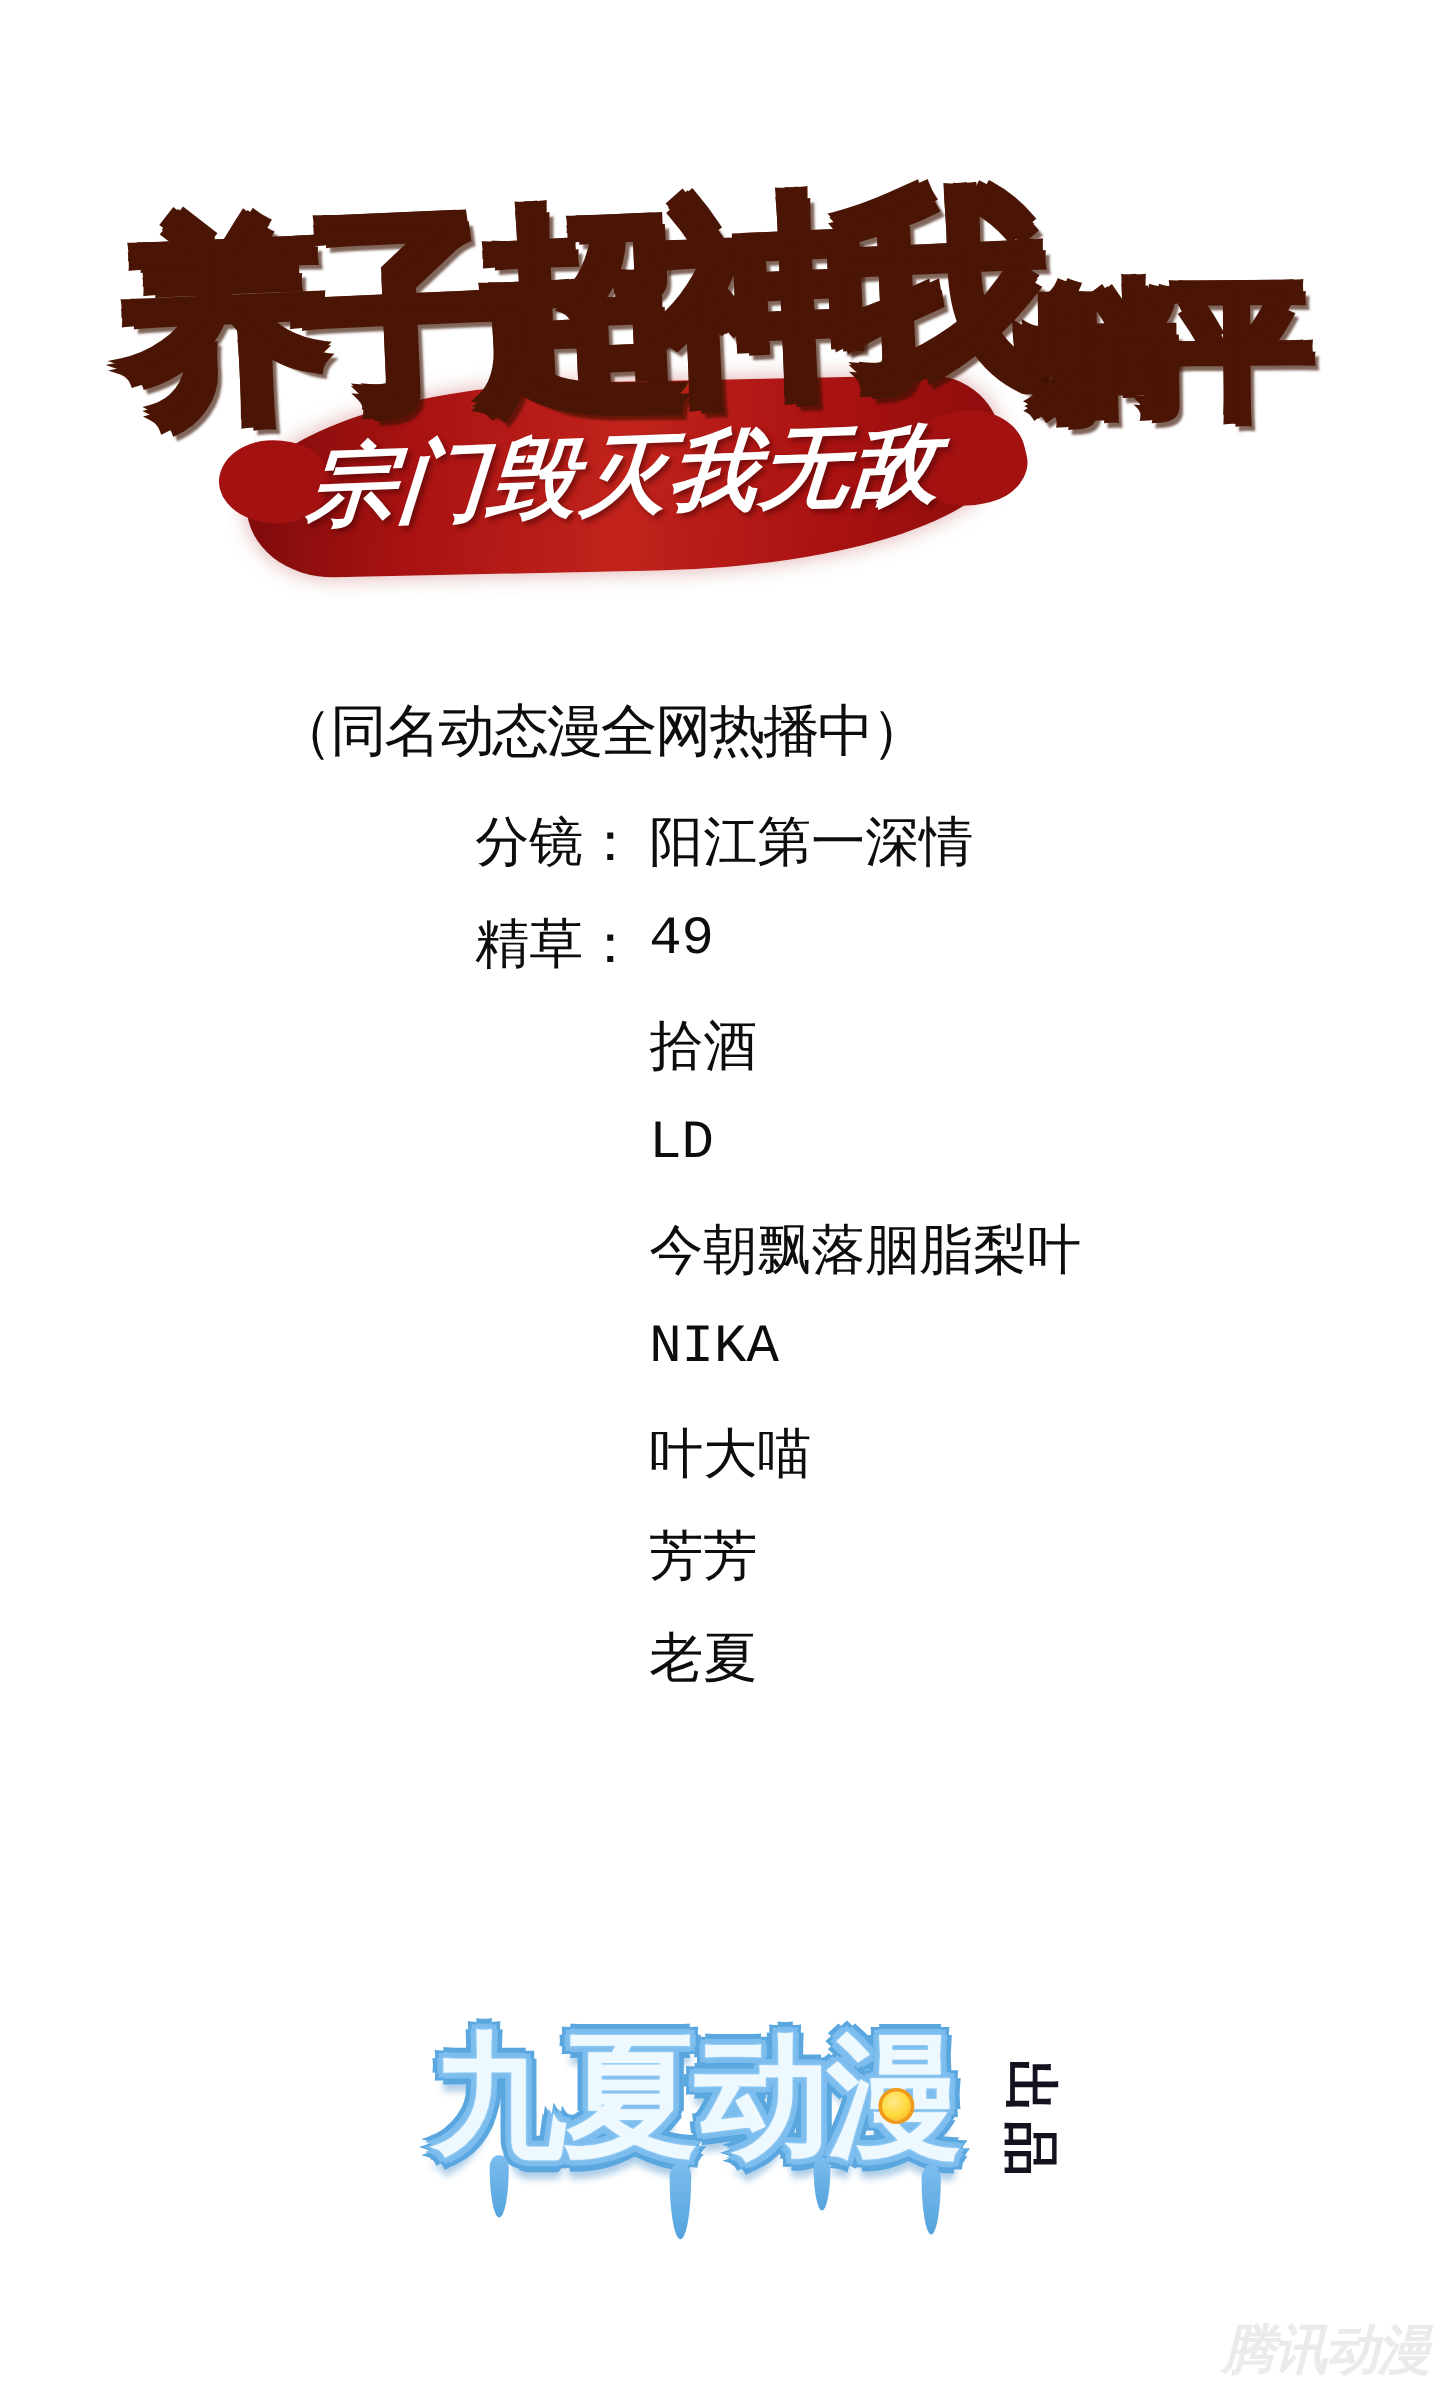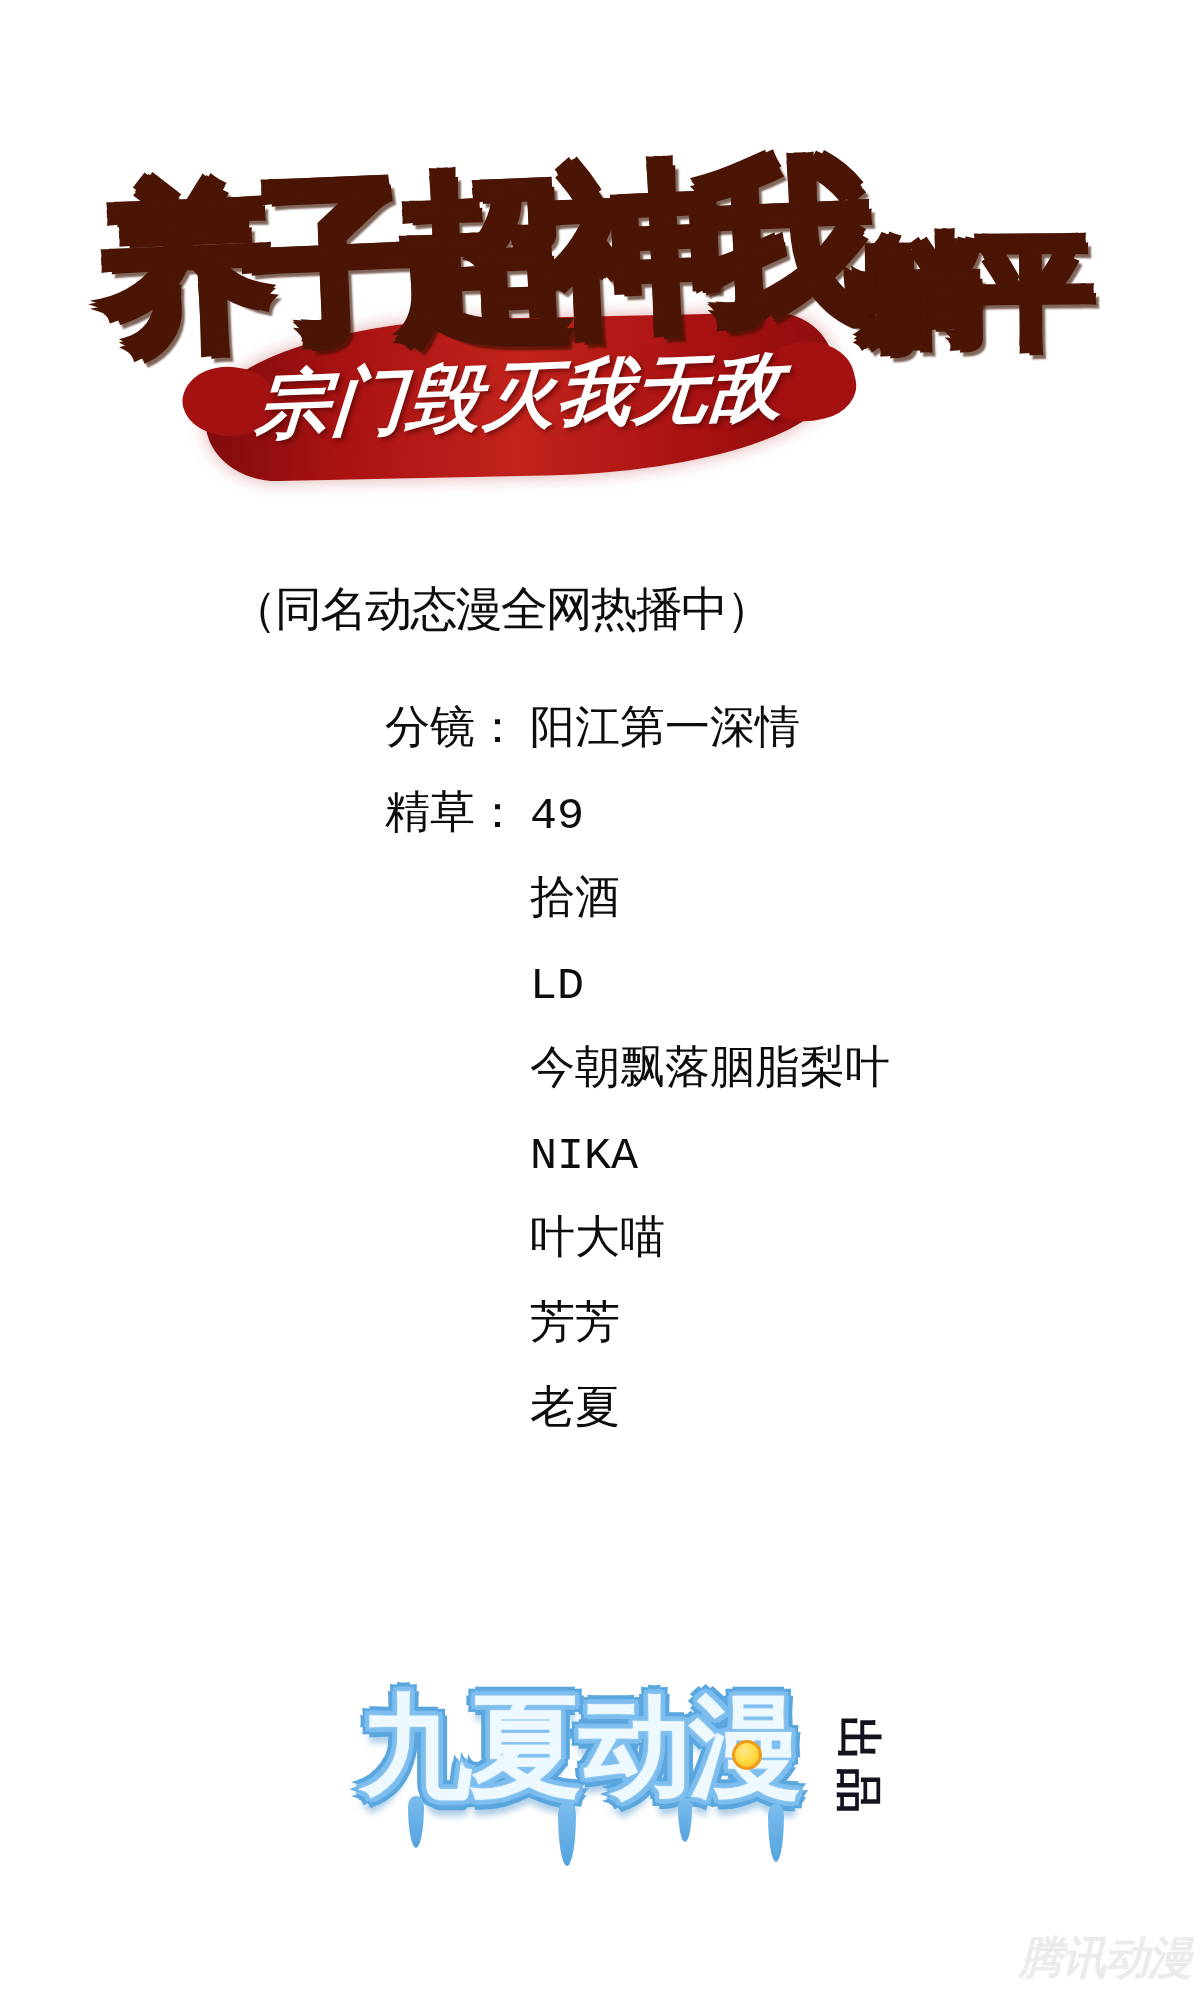--- a/index.html
+++ b/index.html
@@ -102,21 +102,22 @@
   }
 
   
   .credits {
     position: absolute;
     left: 385px; top: 672px;
   }
   .credit-row {
     display: flex;
     height: 85px;
-    align-items: flex-end;
+    align-items: flex-start;
+    margin-left: 11px;
   }
   .credit-label {
     width: 145px;
     font-size: 45px;
     color: #0d0d0d;
     font-weight: 500;
     white-space: nowrap;
   }
   .credit-name {
     font-size: 45px;

